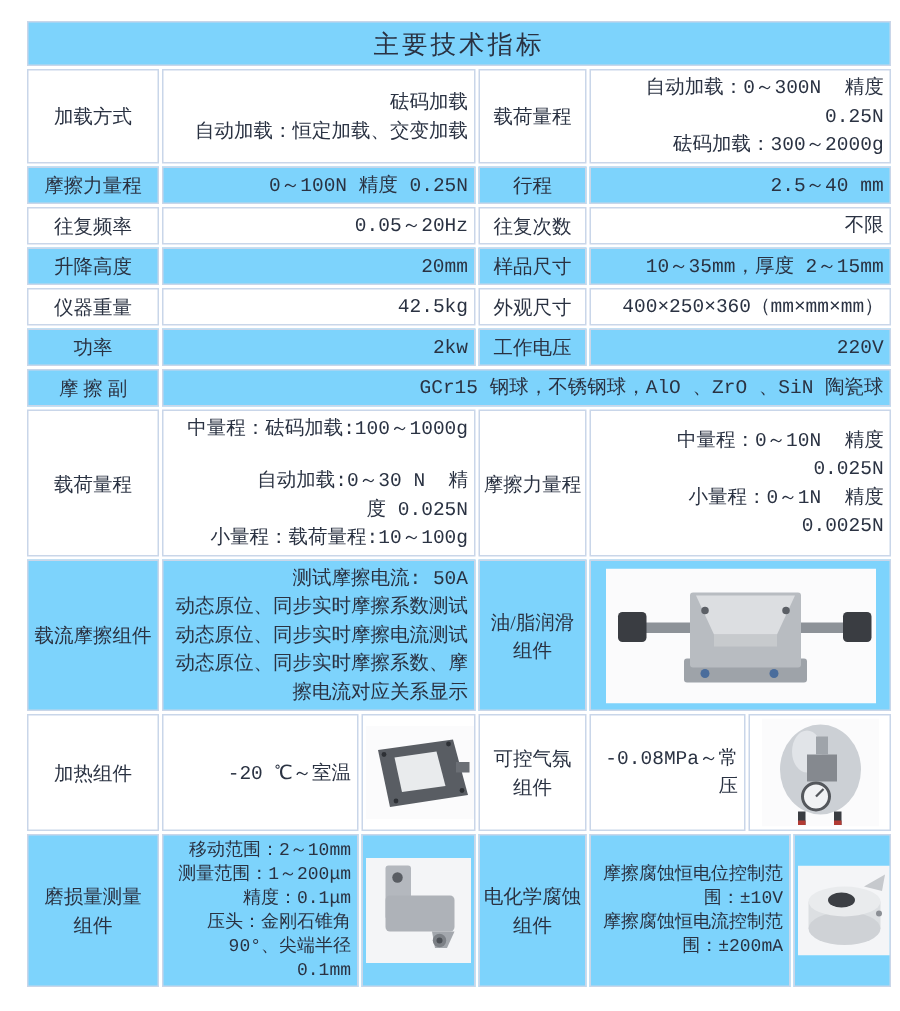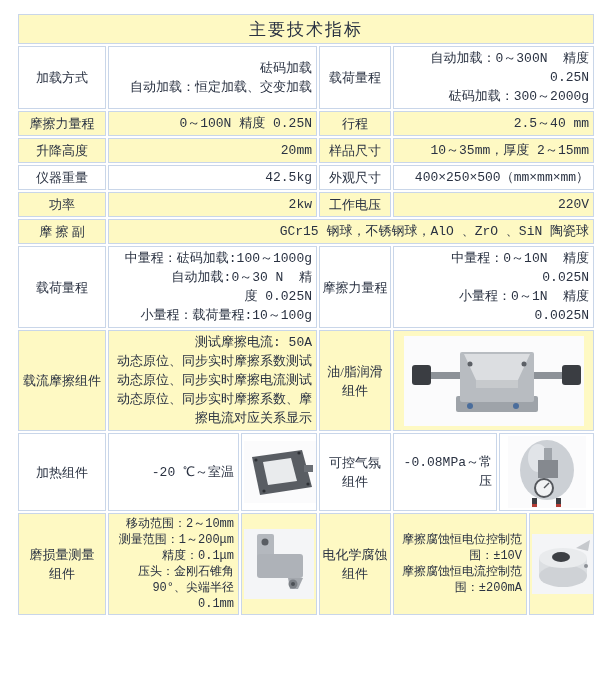--- a/index.html
+++ b/index.html
@@ -13,33 +13,33 @@
     border-collapse:separate;border-spacing:2px;table-layout:fixed;
     background:#ffffff;
   }
   td{
     border:1px solid #c9d6e9;
     font-size:13px;line-height:19px;
     vertical-align:middle;
     padding:2px 4px;
     overflow:hidden;
   }
-  tr.blu td{background:#fef9c3;}
+  tr.blu td{background:#7dd3fc;}
   tr.wht td{background:#ffffff;}
   td.ttl{
     text-align:center;font-size:17px;letter-spacing:2px;
     height:22px;padding:3px 0;
   }
   td.lbl{
     text-align:center;white-space:pre-line;padding:2px 1px;
   }
   td.val{text-align:right;padding-left:8px;font-family:Liberation Mono, monospace;}
   td.val div{white-space:pre-wrap;}
   td.photo{text-align:center;padding:2px;}
-  .indent{padding-left:52px;}
+  .indent{padding-left:52px;margin-top:16px;}
   .small{font-size:12px;line-height:16px;}
   .svgbox{vertical-align:middle;}
 </style>
 </head>
 <body>
 
 <table class="spec">
   <colgroup>
     <col style="width:88px">
       <col style="width:131px">
@@ -67,31 +67,37 @@
       <div>砝码加载：300～2000g</div>
     </td>
   </tr>
 
   <tr class="blu" style="height:23px">
     <td class="lbl">摩擦力量程</td>
     <td class="val" colspan="2">0～100N  精度 0.25N</td>
     <td class="lbl">行程</td>
     <td class="val" colspan="3">2.5～40 mm</td>
   </tr>
+  <tr class="wht" style="height:23px">
+    <td class="lbl">往复频率</td>
+    <td class="val" colspan="2">0.05～20Hz</td>
+    <td class="lbl">往复次数</td>
+    <td class="val" colspan="3">不限</td>
+  </tr>
   <tr class="blu" style="height:23px">
     <td class="lbl">升降高度</td>
     <td class="val" colspan="2">20mm</td>
     <td class="lbl">样品尺寸</td>
     <td class="val" colspan="3">10～35mm，厚度 2～15mm</td>
   </tr>
   <tr class="wht" style="height:23px">
     <td class="lbl">仪器重量</td>
     <td class="val" colspan="2">42.5kg</td>
     <td class="lbl">外观尺寸</td>
-    <td class="val" colspan="3">400×250×500（mm×mm×mm）</td>
+    <td class="val" colspan="3">400×250×360（mm×mm×mm）</td>
   </tr>
   <tr class="blu" style="height:23px">
     <td class="lbl">功率</td>
     <td class="val" colspan="2">2kw</td>
     <td class="lbl">工作电压</td>
     <td class="val" colspan="3">220V</td>
   </tr>
 
   <tr class="blu" style="height:23px">
     <td class="lbl">摩 擦 副</td>

